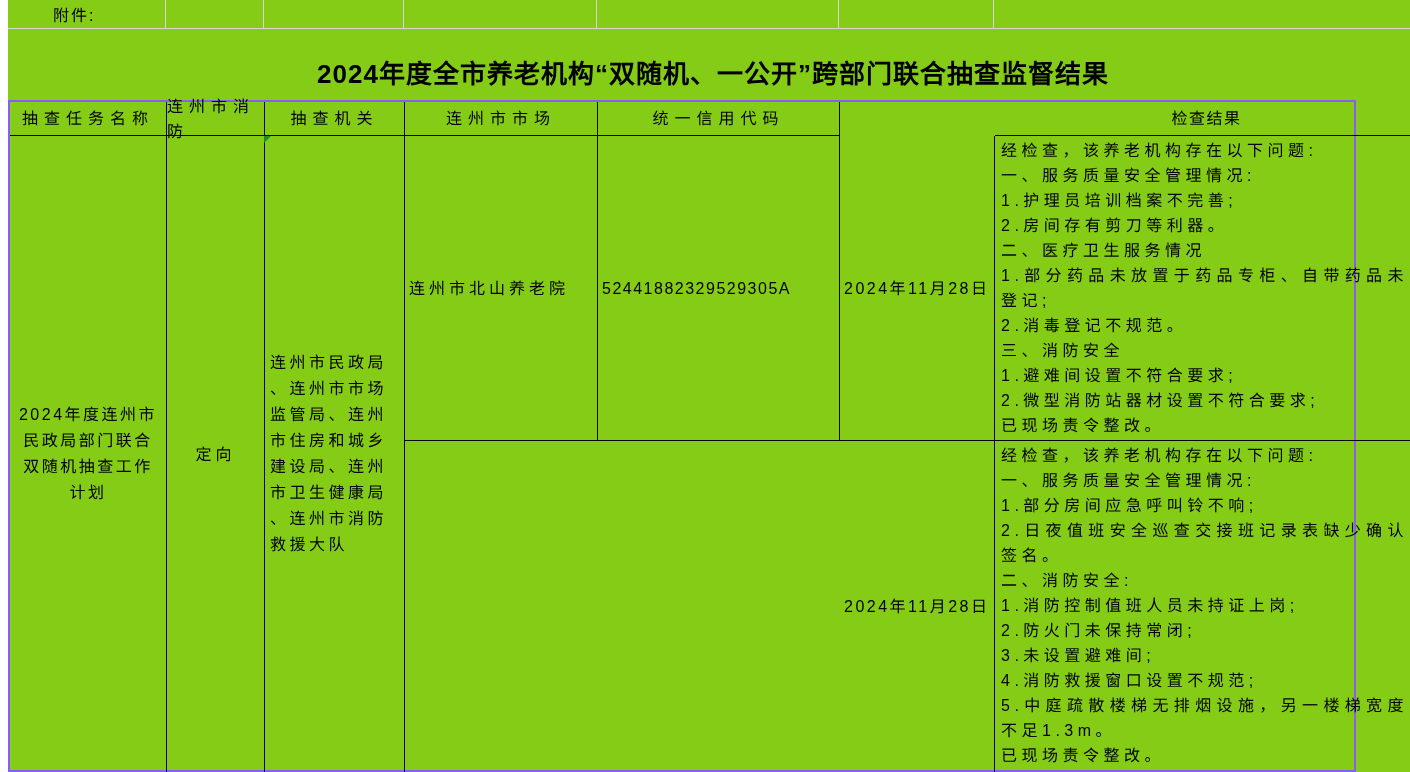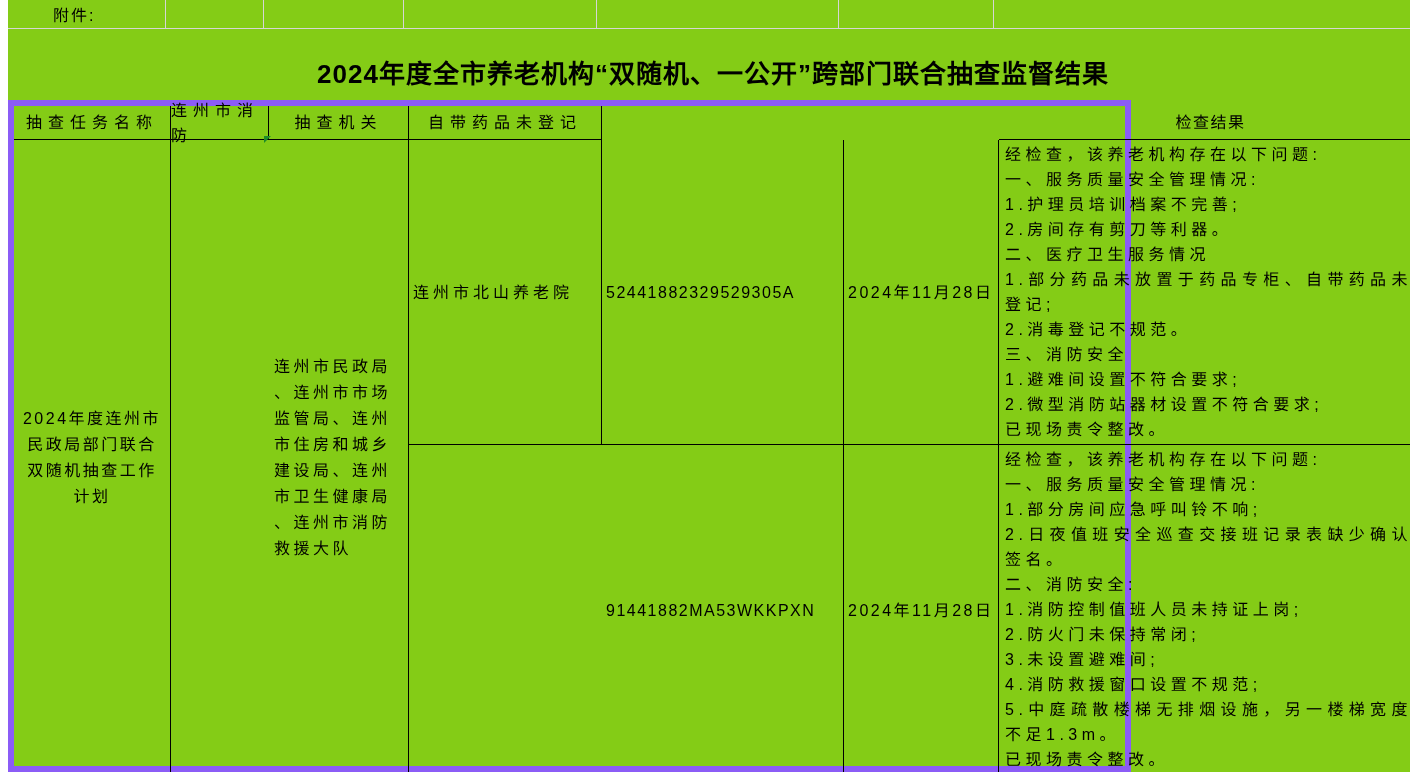--- a/index.html
+++ b/index.html
@@ -14,21 +14,21 @@
     position:absolute;left:45px;top:0;height:28px;display:flex;align-items:center;
     font-size:16px;letter-spacing:2px;
   }
   
   .title-band{
     position:absolute;left:0;top:28px;width:1410px;height:72px;
     display:flex;align-items:center;justify-content:center;
     font-weight:bold;font-size:26px;letter-spacing:1px;box-sizing:border-box;padding-top:14px;
   }
   
-  .tbl{position:absolute;left:0;top:100px;width:1123px;height:672px;border:6px solid #8b5cf6;box-sizing:border-box;}
+  .tbl{position:absolute;left:0;top:100px;width:1348px;height:672px;border:2px solid #8b5cf6;box-sizing:border-box;}
   .cell{
     position:absolute;box-sizing:border-box;font-size:16px;line-height:25px;
     display:flex;align-items:center;white-space:normal;
   }
   .br{border-right:1px solid #000;}
   .bb{border-bottom:1px solid #000;}
   .hcell{justify-content:center;letter-spacing:6px;height:34px;top:0;}
   .hc-tight{letter-spacing:1.5px;}
   .pre{white-space:pre-line;}
   .cell-task{left:0;top:34px;width:157px;height:636px;justify-content:center;text-align:center;letter-spacing:2.5px;line-height:26px;}
@@ -64,27 +64,29 @@
   </div>
   <div class="attach-label">附件:</div>
 
   <div class="title-band">2024年度全市养老机构“双随机、一公开”跨部门联合抽查监督结果</div>
 
   <div class="tbl">
 
     <div class="cell hcell br bb" style="left:0;width:157px">抽查任务名称</div>
     <div class="cell hcell br bb" style="left:157px;width:98px">连州市消防</div>
     <div class="cell hcell br bb" style="left:255px;width:140px">抽查机关</div>
-    <div class="cell hcell br bb" style="left:395px;width:193px">自带药品未登记</div>
+    <div class="cell hcell br bb" style="left:395px;width:193px">连州市市场</div>
+    <div class="cell hcell br bb" style="left:588px;width:242px">统一信用代码</div>
     <div class="cell hcell hc-tight bb" style="left:985px;width:423px">检查结果</div>
 
     <div class="cell cell-task br pre">2024年度连州市
 民政局部门联合
 双随机抽查工作
 计划</div>
+    <div class="cell cell-type br">定向</div>
     <div class="cell col-target row1 br bb">连州市北山养老院</div>
 
     <div class="cell cell-agency br pre">连州市民政局
 、连州市市场
 监管局、连州
 市住房和城乡
 建设局、连州
 市卫生健康局
 、连州市消防
 救援大队</div>
@@ -95,21 +97,20 @@
 1.护理员培训档案不完善;
 2.房间存有剪刀等利器。
 二、医疗卫生服务情况
 1.部分药品未放置于药品专柜、自带药品未登记;
 2.消毒登记不规范。
 三、消防安全
 1.避难间设置不符合要求;
 2.微型消防站器材设置不符合要求;
 已现场责令整改。</div>
 
-    <div class="cell col-code   row2 br">91441882MA53WKKPXN</div>
     <div class="cell col-date   row2 br">2024年11月28日</div>
     <div class="cell col-result row2 pre">经检查，该养老机构存在以下问题:
 一、服务质量安全管理情况:
 1.部分房间应急呼叫铃不响;
 2.日夜值班安全巡查交接班记录表缺少确认签名。
 二、消防安全:
 1.消防控制值班人员未持证上岗;
 2.防火门未保持常闭;
 3.未设置避难间;
 4.消防救援窗口设置不规范;

